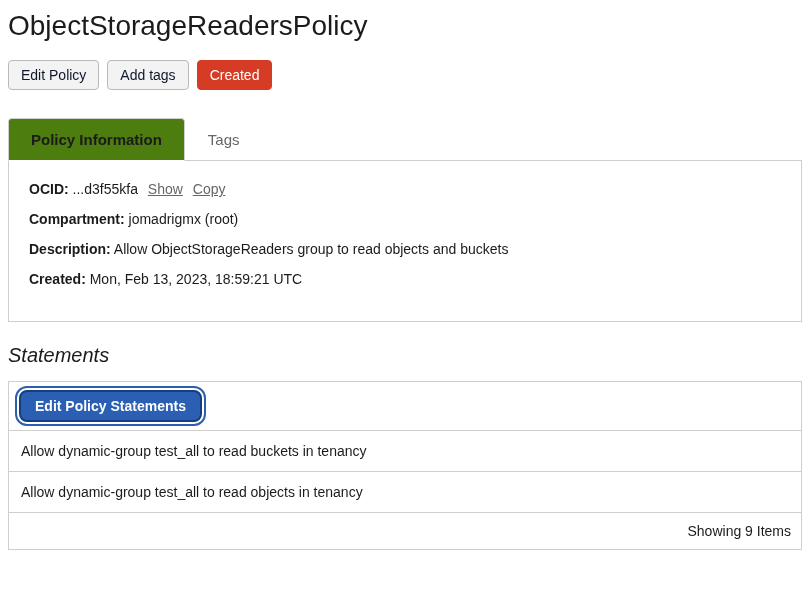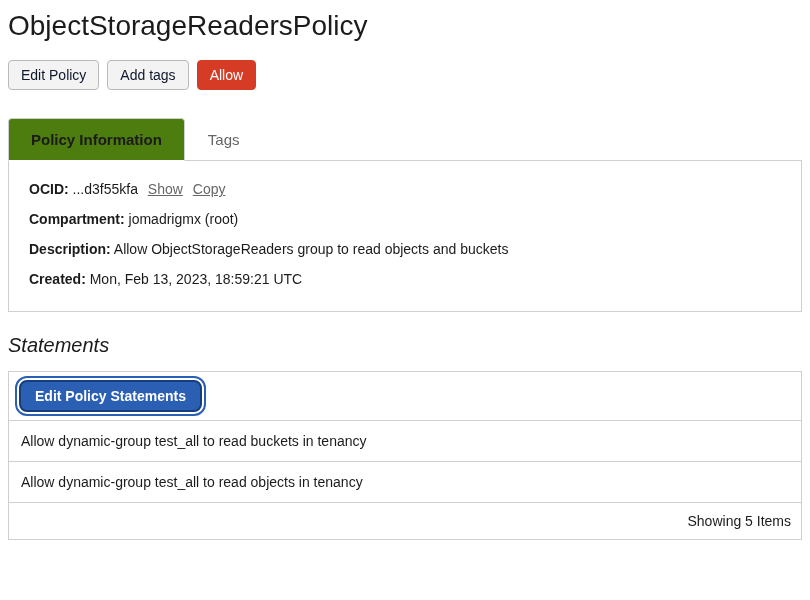--- a/index.html
+++ b/index.html
@@ -52,21 +52,21 @@
       font-weight: 600;
       border: 1px solid #cfcfcf;
       border-bottom: 1px solid #fff;
       border-top-left-radius: 4px;
       border-top-right-radius: 4px;
       background: #4d7c0f;
     }
     .card {
       border: 1px solid #cfcfcf;
       border-top: none;
-      padding: 20px 20px 24px 20px;
+      padding: 20px 20px 34px 20px;
     }
     .info-row {
       margin-bottom: 14px;
       font-size: 14px;
     }
     .info-row:last-child { margin-bottom: 0; }
     .info-label { font-weight: 700; }
     .info-value { font-weight: 400; }
     .link {
       color: #666;
@@ -115,21 +115,21 @@
     }
   </style>
 </head>
 <body>
 
 <h1 class="page-title">ObjectStorageReadersPolicy</h1>
 
 <div class="action-row">
   <button class="btn">Edit Policy</button>
   <button class="btn">Add tags</button>
-  <button class="btn btn-danger">Allow</button>
+  <button class="btn btn-danger">Created</button>
 </div>
 
 <div class="tabs">
   <div class="tab active">Policy Information</div>
   <div class="tab">Tags</div>
 </div>
 
 <div class="card">
   <div class="info-row">
     <span class="info-label">OCID:</span>
@@ -160,16 +160,16 @@
       <button class="btn-primary">Edit Policy Statements</button>
     </td>
   </tr>
   <tr class="stmt-row">
     <td>Allow dynamic-group test_all to read buckets in tenancy</td>
   </tr>
   <tr class="stmt-row">
     <td>Allow dynamic-group test_all to read objects in tenancy</td>
   </tr>
   <tr class="stmt-footer">
-    <td>Showing 5 Items</td>
+    <td>Showing 9 Items</td>
   </tr>
 </tbody>
   </table>
 
 </body></html>

